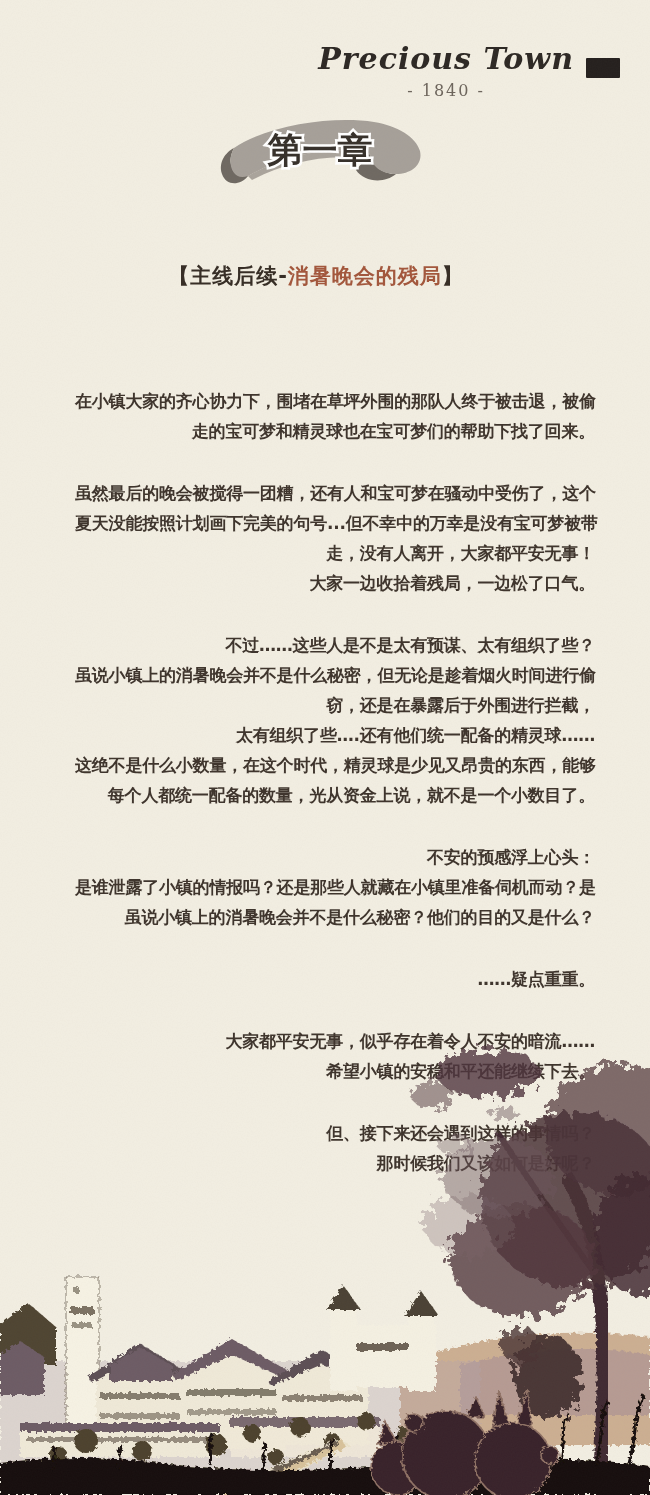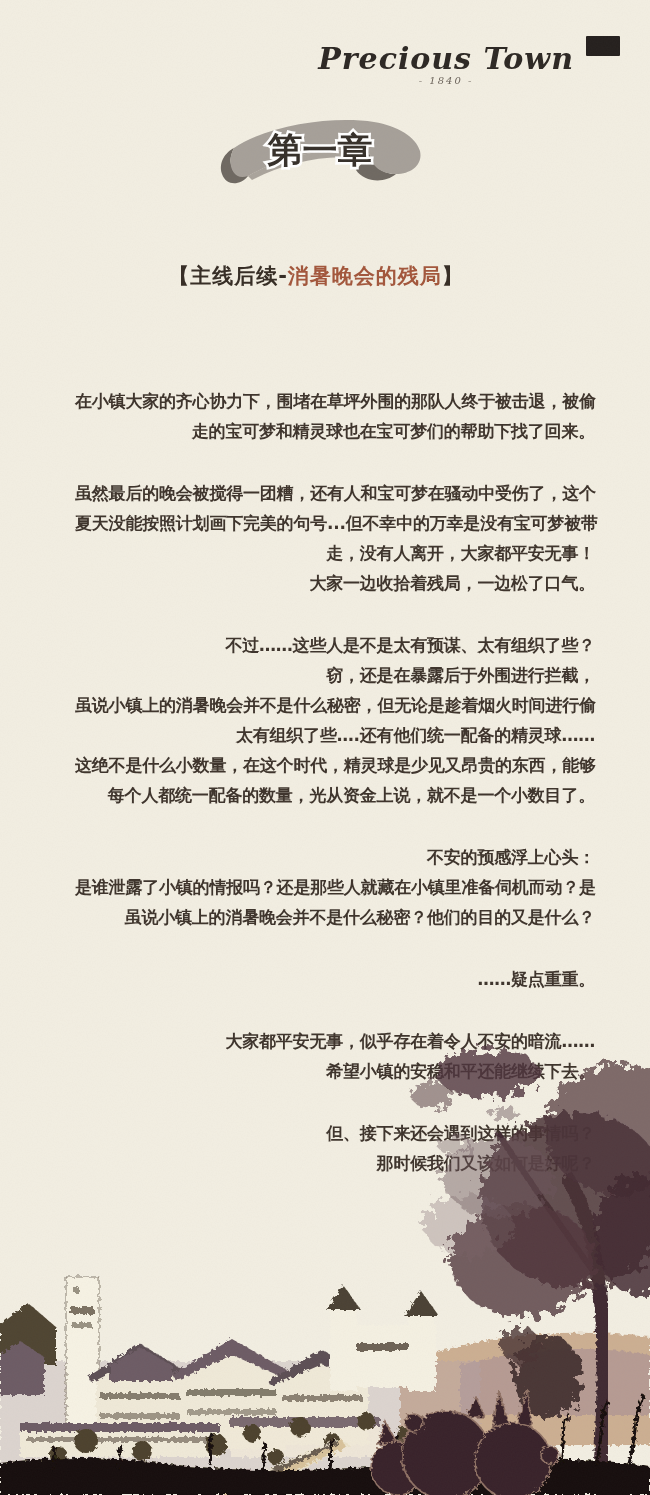--- a/index.html
+++ b/index.html
@@ -6,31 +6,31 @@
   .page{
     position:relative;
     width:650px;height:1495px;
     background:#f2eee2;
     overflow:hidden;
     font-family:"DejaVu Sans","Liberation Sans",sans-serif;
   }
   
   .logo{
     position:absolute;top:44px;right:30px;
-    display:flex;gap:12px;
+    display:flex;align-items:center;gap:12px;
   }
   .logo-text-wrap{text-align:center;}
   .logo-title{
     font-family:"DejaVu Serif","Liberation Serif",serif;
     font-style:italic;font-weight:bold;
     font-size:30px;color:#2d2824;letter-spacing:1px;line-height:30px;
   }
   .logo-year{
     font-family:"DejaVu Serif","Liberation Serif",serif;
-    font-style:italic;font-size:10px;color:#6d655c;letter-spacing:2px;margin-top:1px;
+    font-size:16px;color:#6d655c;letter-spacing:2px;margin-top:7px;
   }
   .logo-mark{width:34px;height:20px;background:#25201e;border-radius:1px;margin-top:-8px;}
   
   .ribbon{position:absolute;left:218px;top:110px;width:228px;height:86px;}
   
   .heading{
     position:absolute;top:262px;left:0;width:632px;
     text-align:center;font-size:21px;font-weight:bold;
     color:#362d25;letter-spacing:1px;
   }
@@ -85,22 +85,22 @@
         <div class="line">走的宝可梦和精灵球也在宝可梦们的帮助下找了回来。</div>
       </div>
       <div class="para">
         <div class="line">虽然最后的晚会被搅得一团糟，还有人和宝可梦在骚动中受伤了，这个</div>
         <div class="line">夏天没能按照计划画下完美的句号...但不幸中的万幸是没有宝可梦被带</div>
         <div class="line">走，没有人离开，大家都平安无事！</div>
         <div class="line">大家一边收拾着残局，一边松了口气。</div>
       </div>
       <div class="para">
         <div class="line">不过……这些人是不是太有预谋、太有组织了些？</div>
+        <div class="line">虽说小镇上的消暑晚会并不是什么秘密，但无论是趁着烟火时间进行偷</div>
         <div class="line">窃，还是在暴露后于外围进行拦截，</div>
-        <div class="line">虽说小镇上的消暑晚会并不是什么秘密，但无论是趁着烟火时间进行偷</div>
         <div class="line">太有组织了些….还有他们统一配备的精灵球……</div>
         <div class="line">这绝不是什么小数量，在这个时代，精灵球是少见又昂贵的东西，能够</div>
         <div class="line">每个人都统一配备的数量，光从资金上说，就不是一个小数目了。</div>
       </div>
       <div class="para">
         <div class="line">不安的预感浮上心头：</div>
         <div class="line">是谁泄露了小镇的情报吗？还是那些人就藏在小镇里准备伺机而动？是</div>
         <div class="line">虽说小镇上的消暑晚会并不是什么秘密？他们的目的又是什么？</div>
       </div>
       <div class="para">

